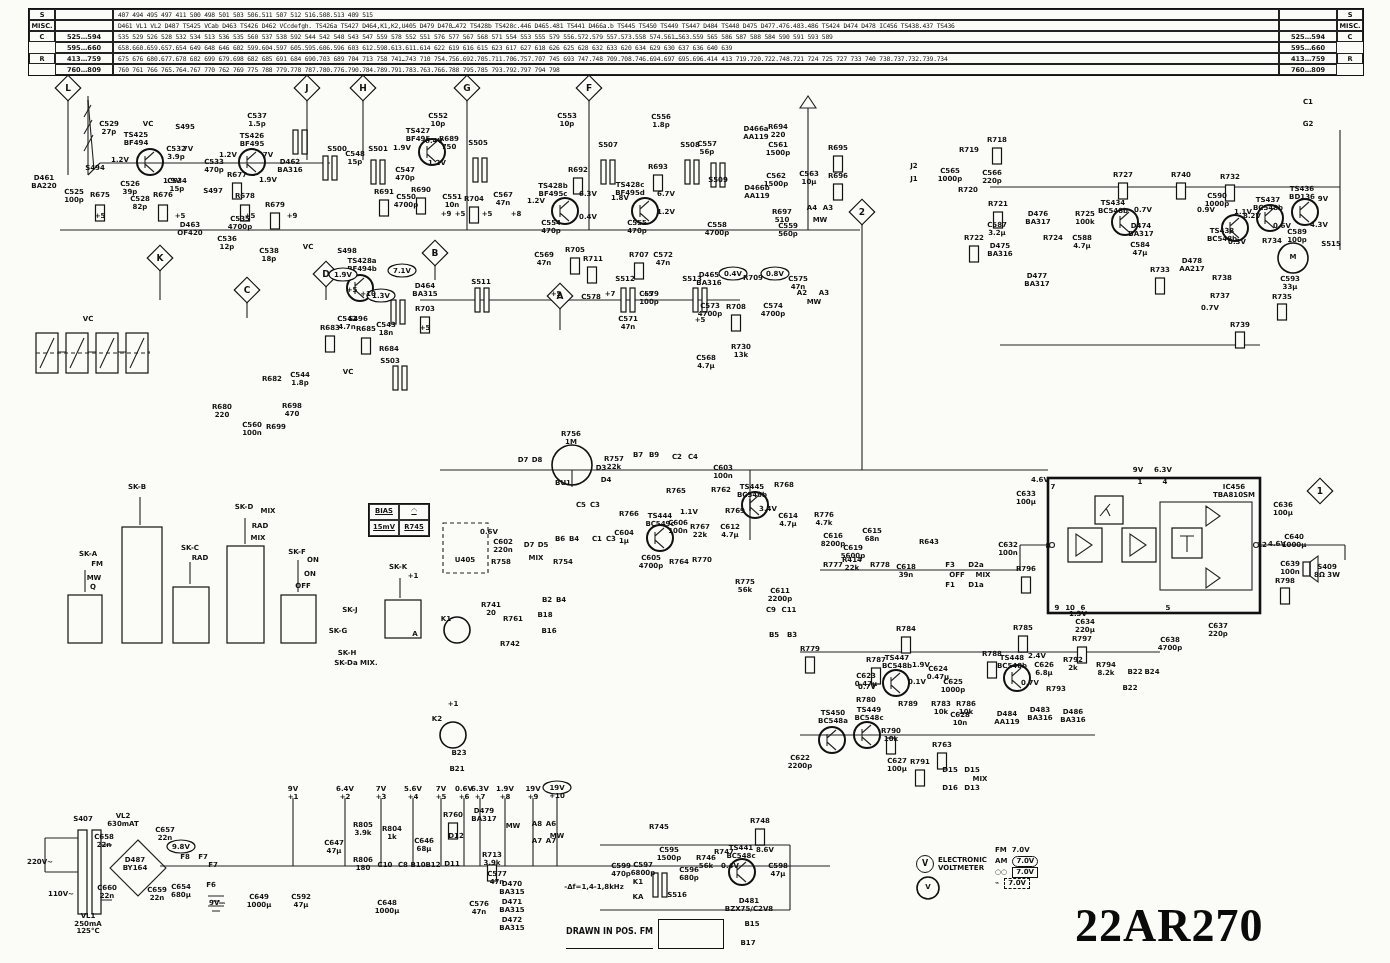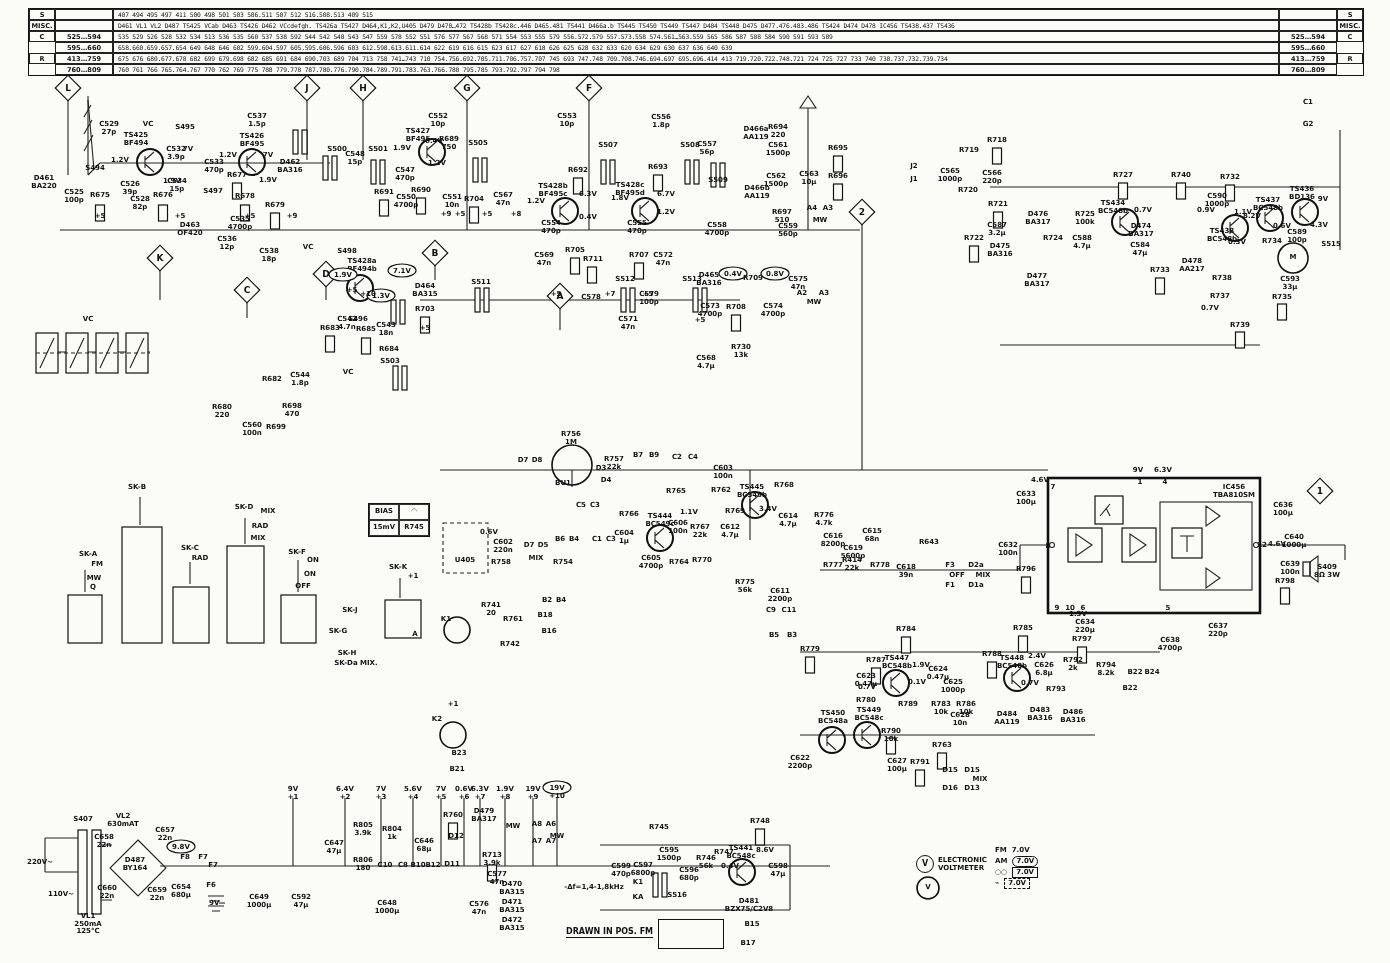--- a/index.html
+++ b/index.html
@@ -17,40 +17,40 @@
   
   #schem{position:absolute;left:0;top:0;}
   svg text{font-family:"DejaVu Sans",sans-serif;fill:#111;}
   .wire{stroke:#222;stroke-width:1.1;fill:none;}
   .thick{stroke:#111;stroke-width:2.6;fill:none;}
   .box{fill:#fbfbf8;stroke:#111;stroke-width:1.2;}
   .dash{stroke-dasharray:4 3;}
   
   .ovl{position:absolute;font-size:7px;line-height:1.15;}
   #bias-box{left:368px;top:503px;width:60px;height:32px;border:1.4px solid #111;
-    display:grid;grid-template-columns:1fr 1fr;grid-template-rows:1fr 1fr;background:#fbfbf8;}
+    display:grid;grid-template-columns:1fr 1fr;grid-template-rows:1fr 1fr;background:#fbfbf8;text-decoration:underline;}
   #bias-box span{border:0.5px solid #333;display:flex;align-items:center;justify-content:center;
     font-weight:bold;font-size:6.8px;}
   #osc-box{left:658px;top:919px;width:64px;height:28px;border:1.5px solid #111;
     display:grid;grid-template-columns:1.4fr 1fr;grid-template-rows:1fr 1fr;background:#fbfbf8;}
   #osc-box span{border:0.5px solid #333;display:flex;align-items:center;justify-content:center;
     font-weight:bold;font-size:12px;margin-top:46px;}
   #legend{left:995px;top:845px;width:120px;}
   #legend .lrow{display:flex;align-items:center;gap:5px;height:11px;font-size:7px;font-weight:bold;}
   .val-oval{border:1px solid #111;border-radius:8px;padding:0 3px;}
   .val-box{border:1px solid #111;padding:0 3px;}
   .val-dash{border:1px dashed #111;padding:0 3px;}
   #voltmeter{left:916px;top:855px;width:110px;display:flex;gap:4px;align-items:center;
     font-size:7px;font-weight:bold;}
   #vm-circ{width:16px;height:16px;border:1.4px solid #111;border-radius:50%;
     display:flex;align-items:center;justify-content:center;font-size:8px;flex:0 0 16px;}
   #model{left:1075px;top:900px;font-family:"Liberation Serif",serif;
     font-weight:bold;font-size:46px;letter-spacing:1px;color:#0a0a0a;}
   #drawn{left:566px;top:927px;font-size:8px;font-weight:bold;border-bottom:1.6px solid #111;
-    padding-bottom:1px;}
+    padding-bottom:12px;}
 </style>
 </head>
 <body>
 
 <div id="sheet">
 
   <div id="loc-table">
     <div style="grid-column:1;grid-row:1">S</div>
     <div style="grid-column:2;grid-row:1"></div>
     <div class="cont" style="grid-column:3;grid-row:1">407    494        495  497              411 500 498    501 503        506.511          507 512        516.508.513                         409 515</div>
@@ -1663,13 +1663,14 @@
         <span class="val-box">7.0V</span>
       </div>
       <div class="lrow">
         <span>⌁</span>
         <span class="val-dash">7.0V</span>
       </div>
     </div>
 
   <div class="ovl" id="drawn">DRAWN IN POS. FM</div>
 
+  <div class="ovl" id="model">22AR270</div>
 </div>
 
 </body></html>

